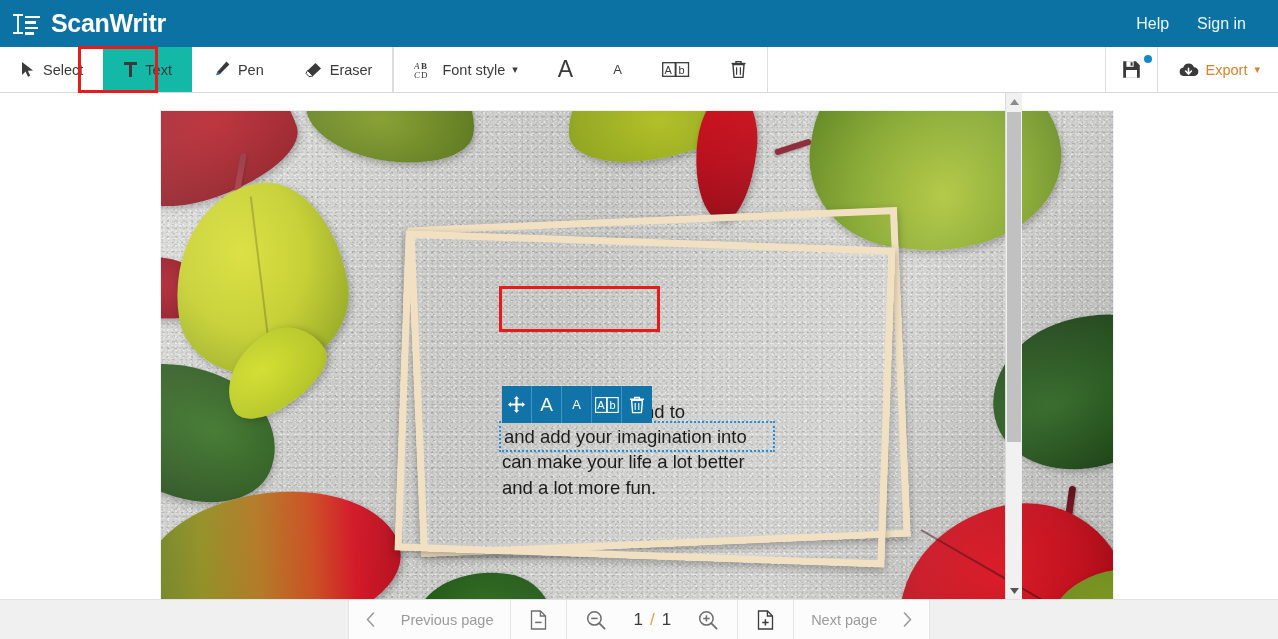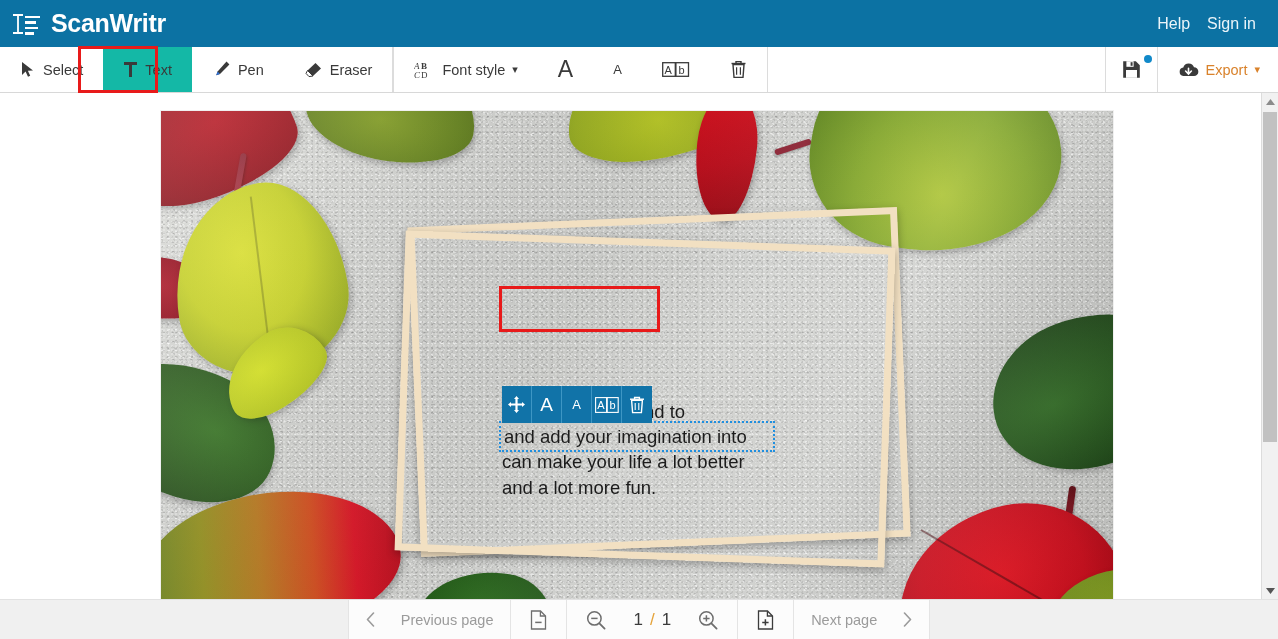--- a/index.html
+++ b/index.html
@@ -1,41 +1,41 @@
 <!DOCTYPE html>
 <html><head>
 <meta charset="utf-8">
 <style>
   * { box-sizing: border-box; margin: 0; padding: 0; }
   html, body {
     width: 1278px; height: 639px;
     font-family: "Liberation Sans", sans-serif;
     overflow: hidden; background: #ffffff;
   }
-  #app { position: relative; width: 1278px; height: 639px; }
+  #app { position: relative; width: 1022px; height: 639px; }
 
   
   #header {
     position: absolute; left: 0; top: 0; width: 1278px; height: 47px;
     background: #0c72a3; display: flex; align-items: center;
   }
   #logo-group { display: flex; align-items: center; margin-left: 10px; }
   .logo-mark { width: 34px; height: 24px; position: relative; }
   .logo-ibeam { position: absolute; left: 2px; top: 2px; width: 12px; height: 20px; }
   .logo-lines { position: absolute; left: 15px; top: 4px; }
   .logo-lines i { display: block; background: #fff; height: 2.5px; margin-bottom: 3px; }
   .logo-lines i:nth-child(1){ width: 15px; }
   .logo-lines i:nth-child(2){ width: 11px; }
   .logo-lines i:nth-child(3){ width: 13px; }
   .logo-lines i:nth-child(4){ width: 9px; }
   #brand {
     color: #fff; font-size: 25px; font-weight: bold; letter-spacing: -0.3px;
     margin-left: 7px; line-height: 1;
   }
-  #header-right { margin-left: auto; display: flex; align-items: center; gap: 17px; margin-right: 22px; }
+  #header-right { margin-left: auto; display: flex; align-items: center; gap: 28px; margin-right: 32px; }
   .header-link { color: #eaf4f9; font-size: 16px; cursor: pointer; text-decoration: none; }
 
   
   #toolbar {
     position: absolute; left: 0; top: 47px; width: 1278px; height: 46px;
     background: #ffffff; border-bottom: 1px solid #d8d8d8;
     display: flex; align-items: stretch;
   }
   .tb-btn {
     display: flex; align-items: center; gap: 7px;

